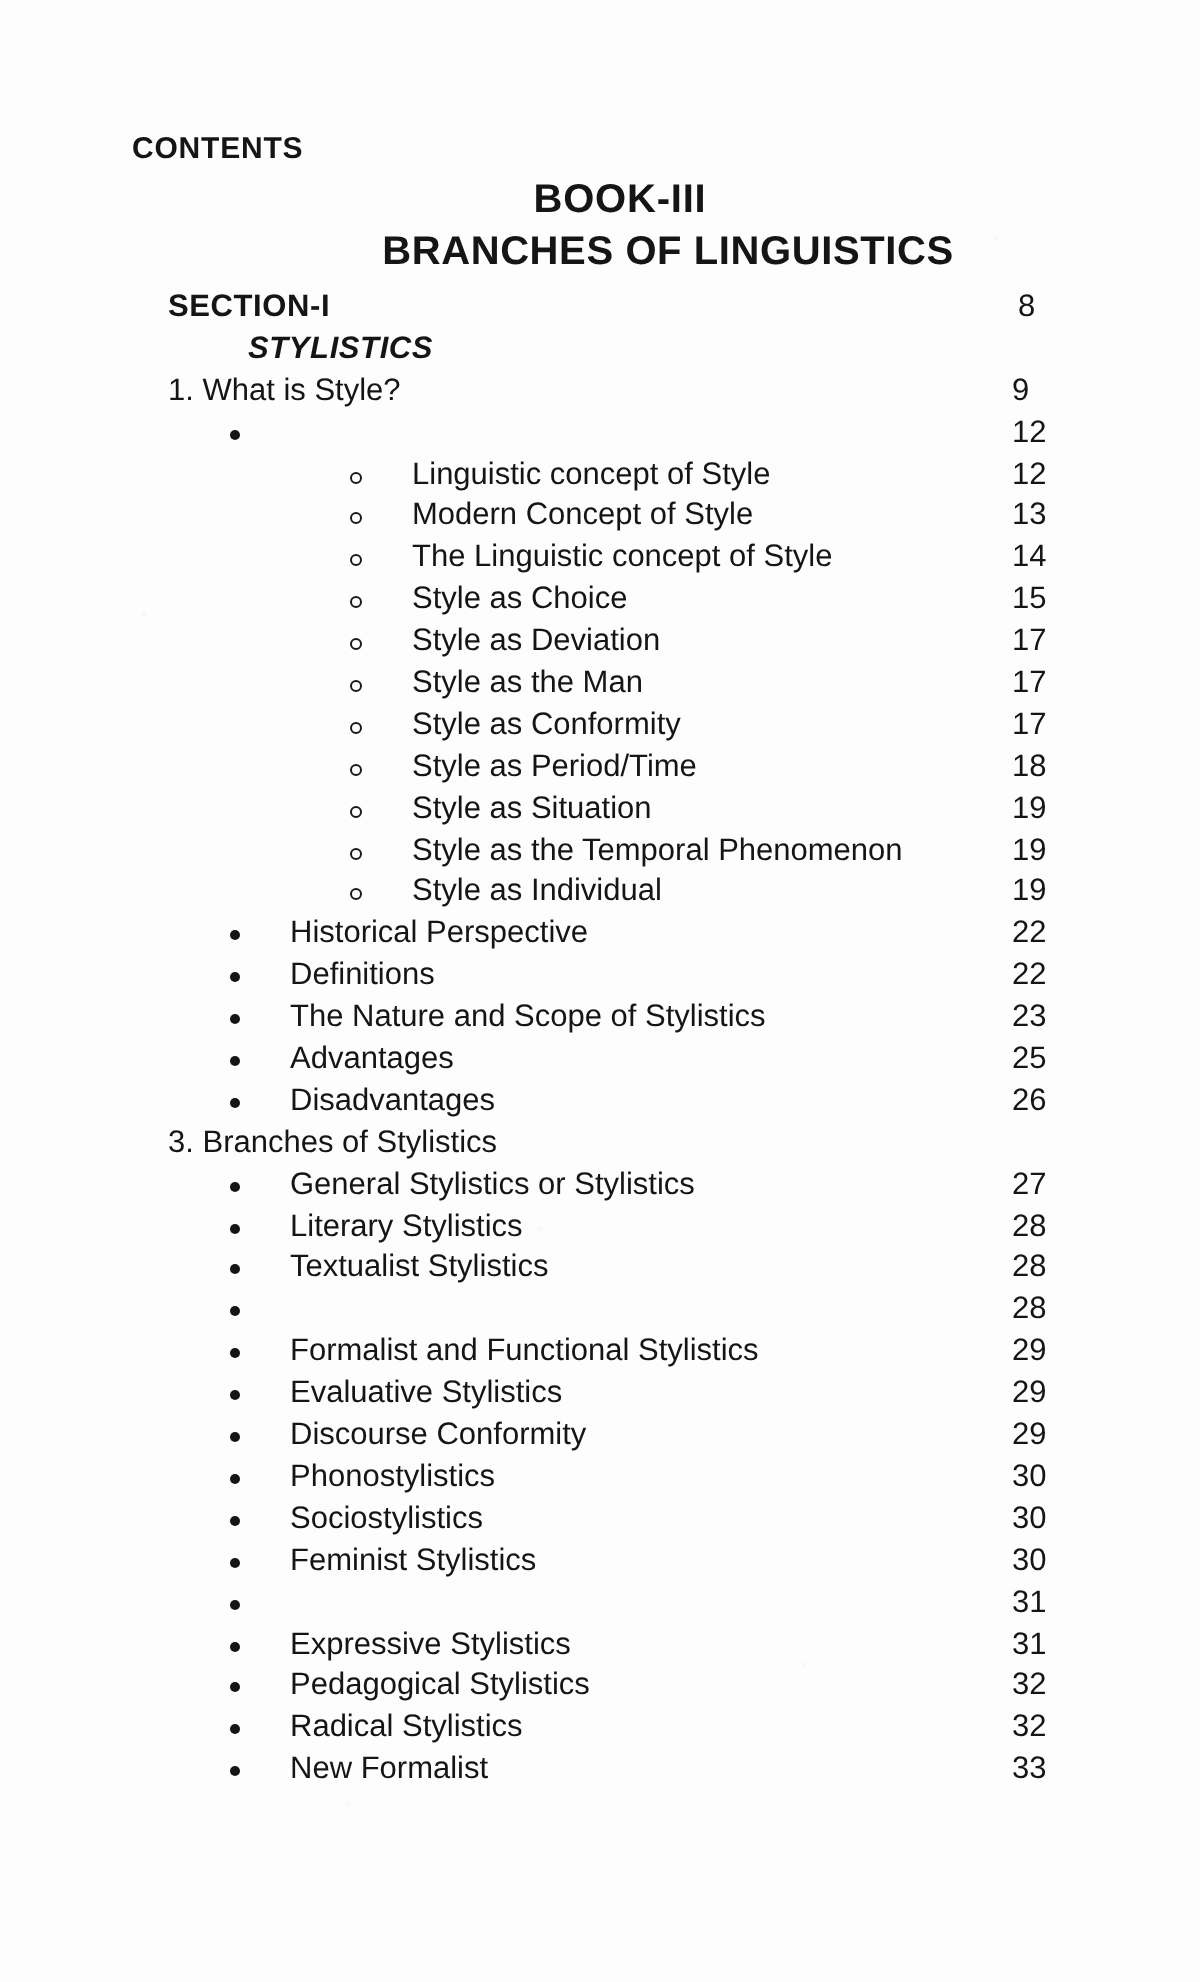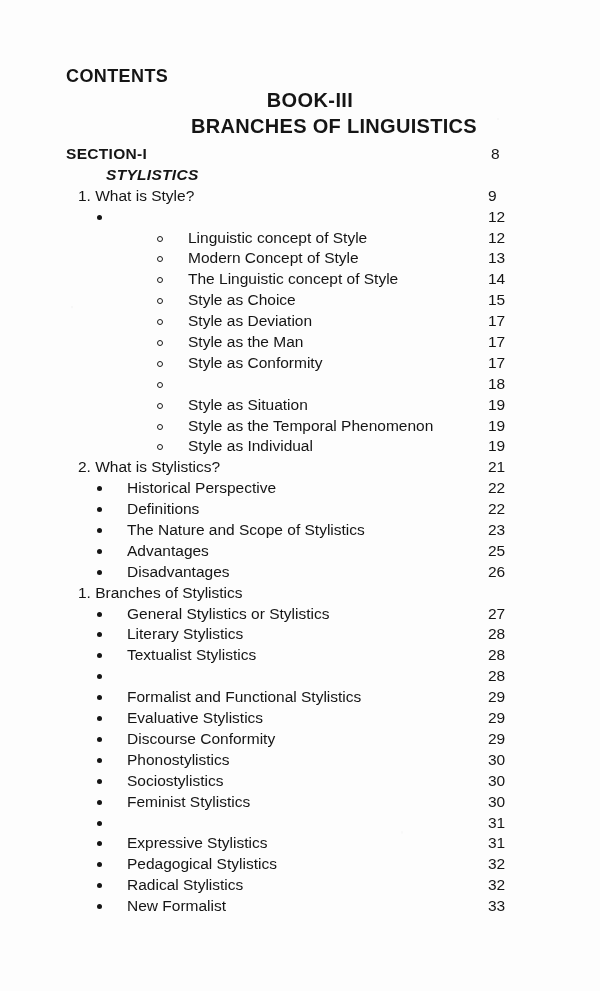--- a/index.html
+++ b/index.html
@@ -23,21 +23,21 @@
     width: 600px;
     height: 991px;
     box-sizing: border-box;
   }
 
   
   .contents-label {
     position: absolute;
     left: 66px;
     top: 66px;
-    font-size: 18px;
+    font-size: 15px;
     font-weight: bold;
     letter-spacing: 0.4px;
   }
   .book-title {
     position: absolute;
     left: 0;
     right: 0;
     top: 89px;
     text-align: center;
     font-size: 20px;
@@ -63,39 +63,40 @@
     left: 0;
     top: 144px;
     width: 600px;
   }
   .toc-row {
     position: relative;
     height: 20.9px;
     line-height: 20.9px;
     font-size: 15.5px;
     white-space: nowrap;
+    margin-left: 18px;
   }
   .toc-row .label {
     position: absolute;
     top: 0;
   }
   .toc-row .page-num {
     position: absolute;
     left: 488px;
     top: 0;
     font-size: 15.5px;
   }
 
   
   .lvl-section .label { left: 66px; font-weight: bold; letter-spacing: 0.3px; }
   .lvl-section .page-num { left: 491px; }
 
   .lvl-subtitle .label { left: 106px; font-weight: bold; letter-spacing: 0.3px; font-style: italic; }
 
-  .lvl-num .label { left: 78px; }
+  .lvl-num .label { left: 66px; }
   .lvl-bullet .disc {
     position: absolute;
     left: 97px;
     top: 8px;
     width: 5px;
     height: 5px;
     border-radius: 50%;
     background: #151515;
   }
   .lvl-bullet .label { left: 127px; }
@@ -184,41 +185,38 @@
         <span class="label">Style as the Man</span>
         <span class="page-num">17</span>
       </div>
       <div class="toc-row lvl-circle">
         <span class="ring"></span>
         <span class="label">Style as Conformity</span>
         <span class="page-num">17</span>
       </div>
       <div class="toc-row lvl-circle">
         <span class="ring"></span>
+        <span class="label">Style as Period/Time</span>
         <span class="page-num">18</span>
       </div>
       <div class="toc-row lvl-circle">
         <span class="ring"></span>
         <span class="label">Style as Situation</span>
         <span class="page-num">19</span>
       </div>
       <div class="toc-row lvl-circle">
         <span class="ring"></span>
         <span class="label">Style as the Temporal Phenomenon</span>
         <span class="page-num">19</span>
       </div>
       <div class="toc-row lvl-circle">
         <span class="ring"></span>
         <span class="label">Style as Individual</span>
         <span class="page-num">19</span>
       </div>
-      <div class="toc-row lvl-num">
-        <span class="label">2. What is Stylistics?</span>
-        <span class="page-num">21</span>
-      </div>
       <div class="toc-row lvl-bullet">
         <span class="disc"></span>
         <span class="label">Historical Perspective</span>
         <span class="page-num">22</span>
       </div>
       <div class="toc-row lvl-bullet">
         <span class="disc"></span>
         <span class="label">Definitions</span>
         <span class="page-num">22</span>
       </div>
@@ -231,21 +229,21 @@
         <span class="disc"></span>
         <span class="label">Advantages</span>
         <span class="page-num">25</span>
       </div>
       <div class="toc-row lvl-bullet">
         <span class="disc"></span>
         <span class="label">Disadvantages</span>
         <span class="page-num">26</span>
       </div>
       <div class="toc-row lvl-num">
-        <span class="label">1. Branches of Stylistics</span>
+        <span class="label">3. Branches of Stylistics</span>
       </div>
       <div class="toc-row lvl-bullet">
         <span class="disc"></span>
         <span class="label">General Stylistics or Stylistics</span>
         <span class="page-num">27</span>
       </div>
       <div class="toc-row lvl-bullet">
         <span class="disc"></span>
         <span class="label">Literary Stylistics</span>
         <span class="page-num">28</span>

